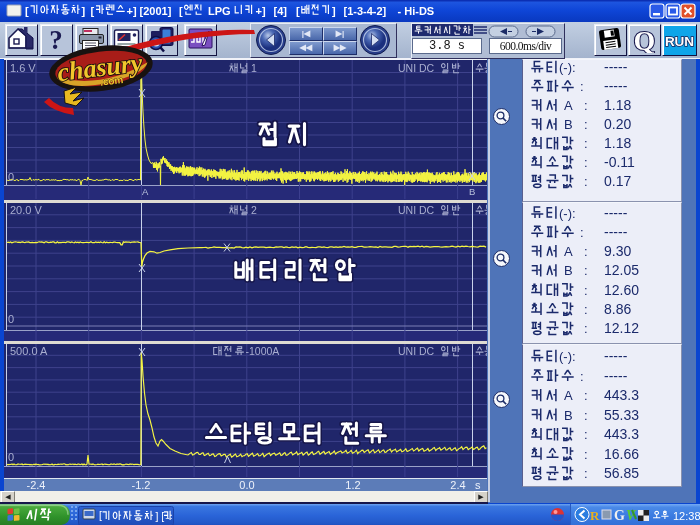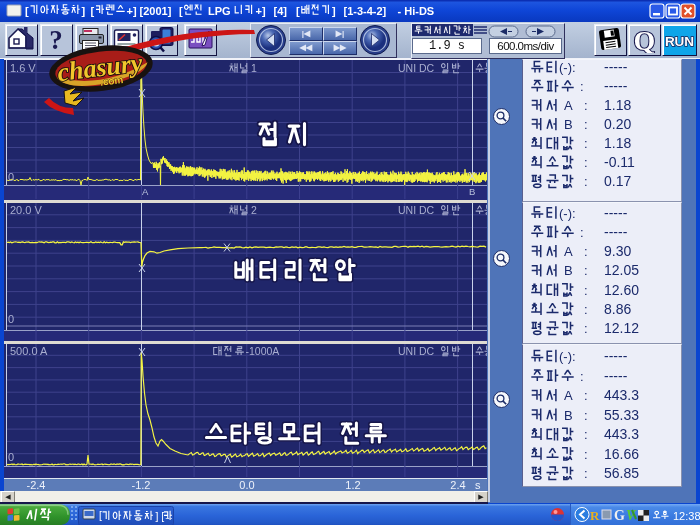--- a/index.html
+++ b/index.html
@@ -119,22 +119,22 @@
     <svg class="abs" style="left:488px;top:24.5px" width="31" height="13" viewBox="0 0 31 13">
       <rect x="1" y="1" width="29" height="11" rx="5.5" fill="#c4d0e2" stroke="#5a6a8c"></rect>
       <path d="M19,3 L12,6.5 L19,10 Z" fill="#1c2c66"></path>
       <path d="M20,6.5 h4" stroke="#1c2c66"></path>
     </svg>
     <svg class="abs" style="left:525px;top:24.5px" width="31" height="13" viewBox="0 0 31 13">
       <rect x="1" y="1" width="29" height="11" rx="5.5" fill="#c4d0e2" stroke="#5a6a8c"></rect>
       <path d="M12,3 L19,6.5 L12,10 Z" fill="#1c2c66"></path>
       <path d="M7,6.5 h4" stroke="#1c2c66"></path>
     </svg>
-    <div class="abs" style="left:412px;top:38px;width:68px;height:14px;background:#fff;border:1px solid #5a6a8c;font-family:Liberation Mono;font-size:12px;text-align:center;line-height:14px;color:#111">1.9 s</div>
-    <div class="abs" style="left:489px;top:38px;width:71px;height:14px;background:#fff;border:1px solid #5a6a8c;font-family:Liberation Sans, sans-serif;font-size:11.5px;text-align:center;line-height:14px;color:#111;letter-spacing:-0.5px">600.0ms/div</div>
+    <div class="abs" style="left:412px;top:38px;width:68px;height:14px;background:#fff;border:1px solid #5a6a8c;font-family:Liberation Mono;font-size:12px;text-align:center;line-height:14px;color:#111">3.8 s</div>
+    <div class="abs" style="left:489px;top:38px;width:71px;height:14px;background:#fff;border:1px solid #5a6a8c;font-family:Liberation Serif, serif;font-size:11.5px;text-align:center;line-height:14px;color:#111;letter-spacing:-0.5px">600.0ms/div</div>
     <div class="abs" style="left:594px;top:24px;width:31px;height:30px;background:#b7c4da;border:1px solid;border-color:#e9eef6 #121240 #121240 #e9eef6;box-shadow:inset 1px 1px 0 #fff"><svg width="31" height="28" viewBox="0 0 31 28">
         <g transform="rotate(-8 15 14)">
           <rect x="5" y="4" width="20" height="20" rx="2" fill="#000"></rect>
           <rect x="10" y="5" width="10" height="7" fill="#fff"></rect>
           <rect x="16.5" y="6" width="3" height="5" fill="#000"></rect>
           <rect x="8" y="15" width="14" height="9" fill="#fff"></rect>
           <path d="M10,17h10M10,19.5h10M10,22h10" stroke="#000" stroke-width="1"></path>
         </g>
       </svg></div>
     <div class="abs" style="left:628px;top:24px;width:31px;height:30px;background:#b7c4da;border:1px solid;border-color:#e9eef6 #121240 #121240 #e9eef6;box-shadow:inset 1px 1px 0 #fff"><svg width="31" height="28" viewBox="0 0 31 28">

